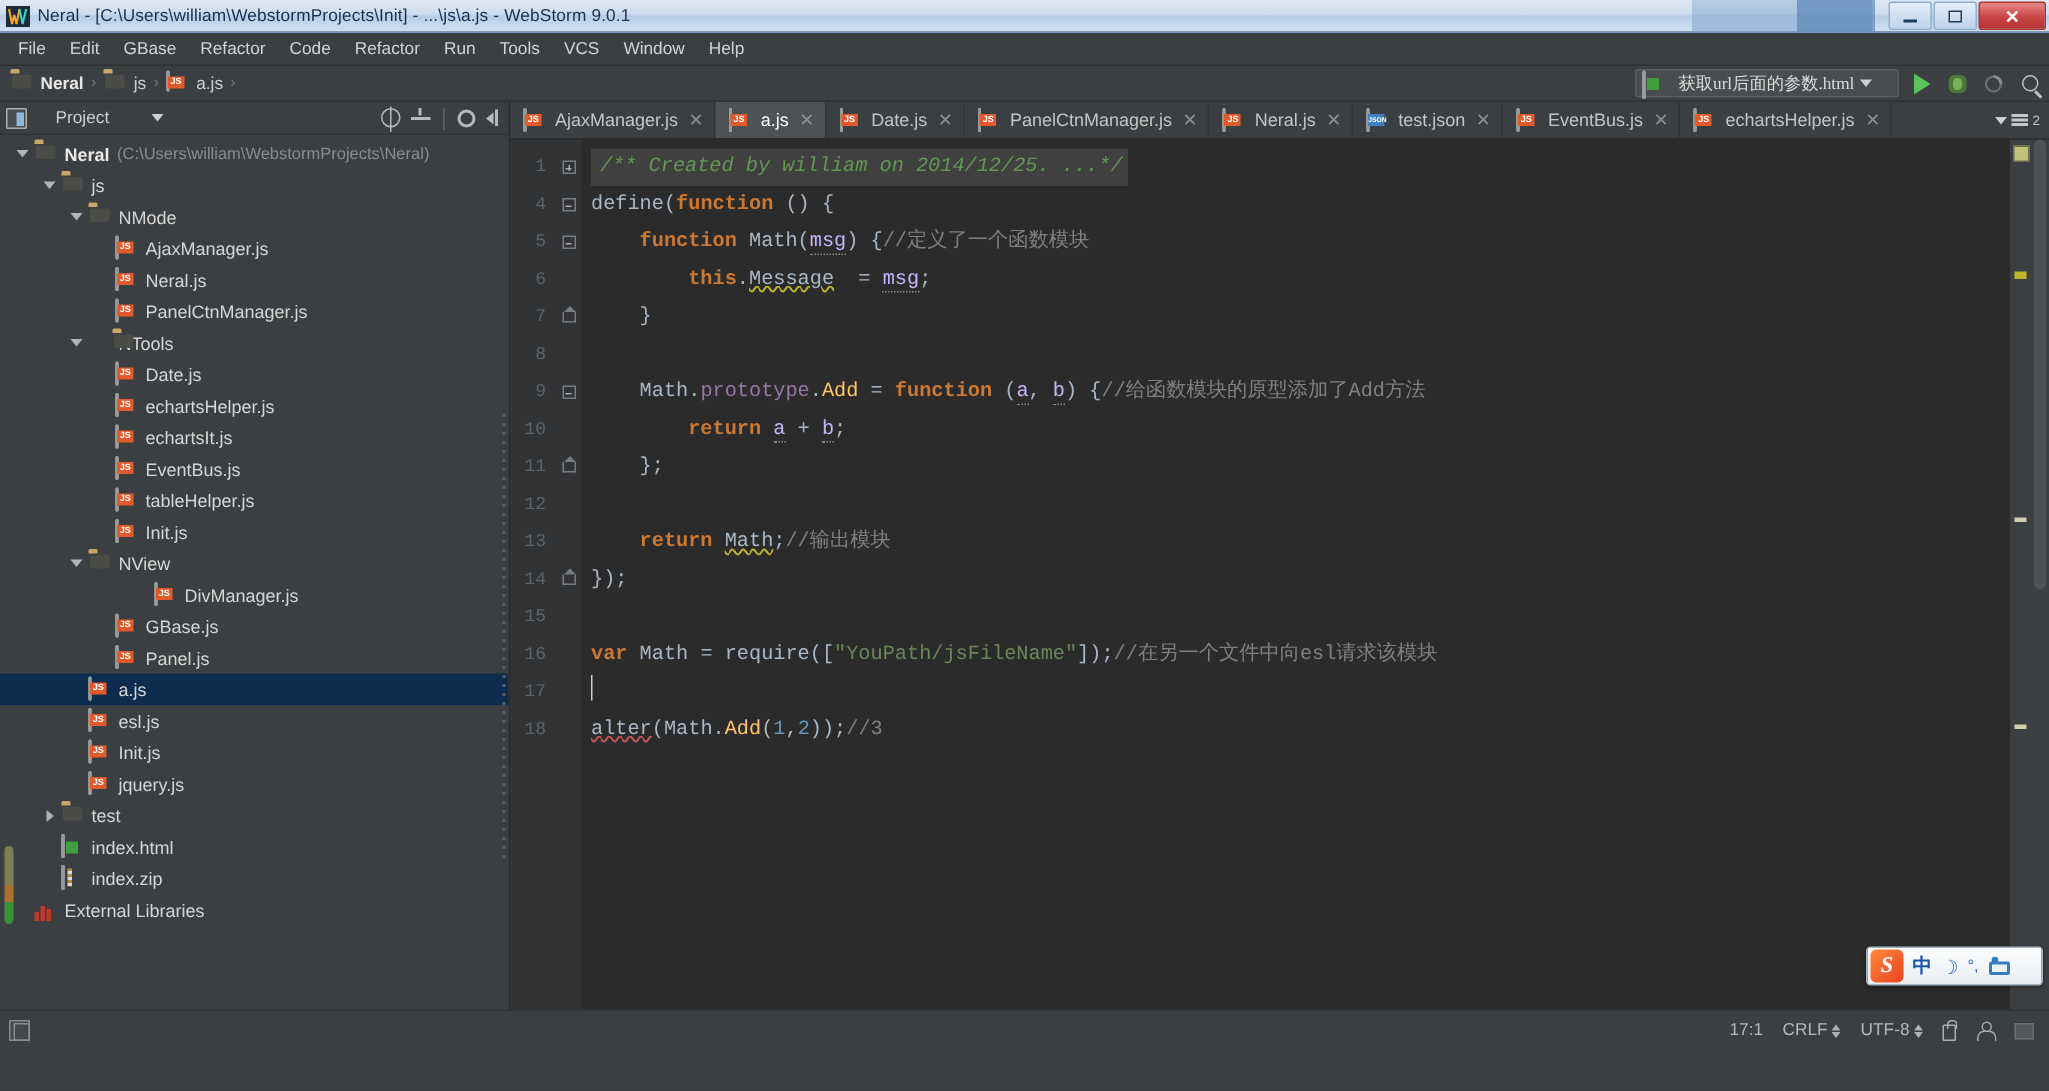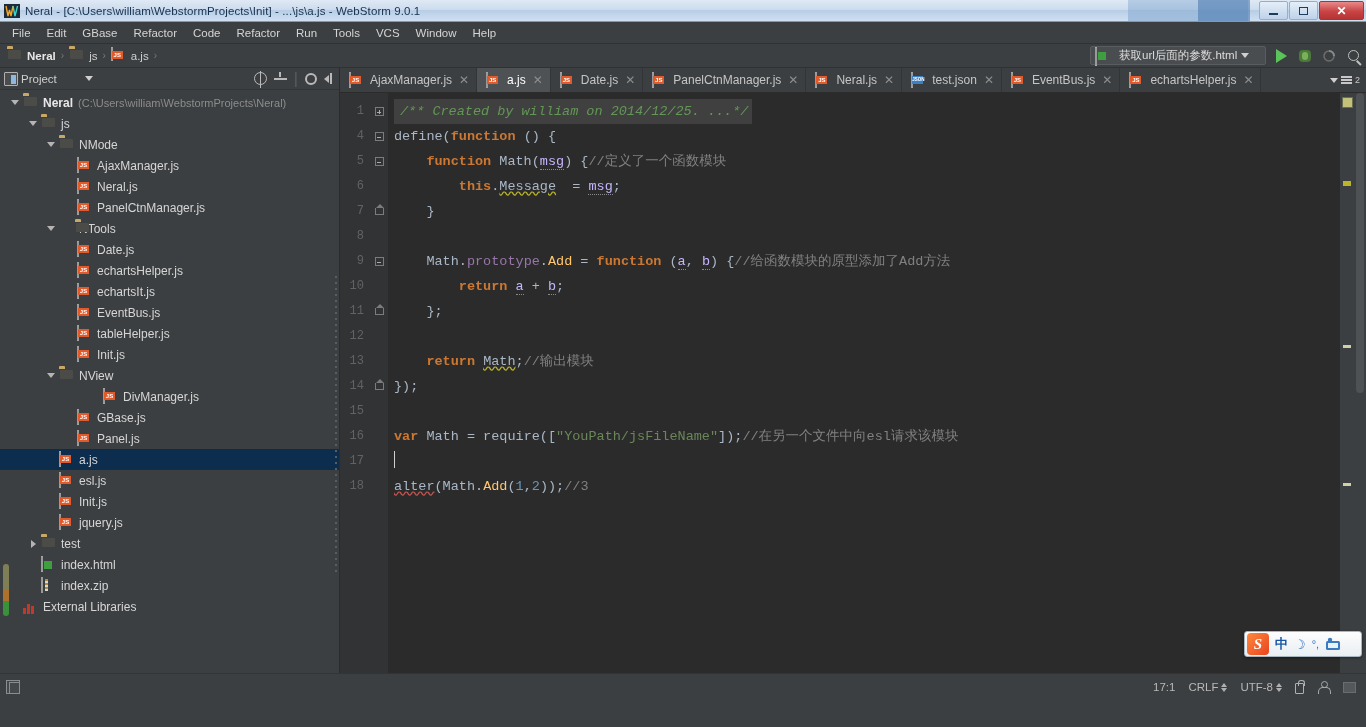--- a/index.html
+++ b/index.html
@@ -72,39 +72,39 @@
   .crumb.first { font-weight: bold; color: #e8e8e8; }
   .crumb-sep { color: #777; margin: 0 5px; font-size: 10px; }
 
   .navbar-right {
     position: absolute; right: 4px; top: 0; bottom: 0;
     display: flex; align-items: center; gap: 6px;
   }
   .runconfig {
     display: flex; align-items: center; gap: 4px;
     background: #4a4d4f; border: 1px solid #5a5d60; border-radius: 2px;
-    height: 19px; padding: 0 4px; min-width: 176px;
+    height: 19px; padding: 0 4px; min-width: 176px; font-family: Liberation Serif, serif;
   }
   .runconfig-label { font-size: 11.5px; color: #dcdcdc; white-space: nowrap; }
   .tri-down { width: 0; height: 0; border-left: 4px solid transparent;
     border-right: 4px solid transparent; border-top: 5px solid #cfcfcf; }
   .tool-ico { width: 18px; height: 18px; display: flex; align-items: center;
     justify-content: center; }
 
   
   .body-row { display: flex; height: 605px; width: 100%; }
 
   
   .projpanel { width: 340px; background: #3c3f41; display: flex; flex-direction: column;
     border-right: 1px solid #2b2b2b; position: relative; }
   .projhdr {
     height: 22px; display: flex; align-items: center; padding: 0 4px;
     background: #3c3f41; border-bottom: 1px solid #323437;
   }
-  .projhdr-title { font-size: 11.5px; color: #cfcfcf; margin-left: 3px; }
+  .projhdr-title { font-size: 11.5px; color: #cfcfcf; margin-left: 19px; }
   .projhdr-right { margin-left: auto; display: flex; align-items: center; gap: 7px;
     padding-right: 3px; }
 
   .tree { flex: 1; background: #3c3f41; overflow: hidden; padding-top: 2px;
     position: relative; }
   .trow {
     height: 21px; display: flex; align-items: center; font-size: 12px;
     color: #d6d6d6; white-space: nowrap; cursor: default; padding-right: 4px;
   }
   .trow.selected { background: #0d2d4e; }

